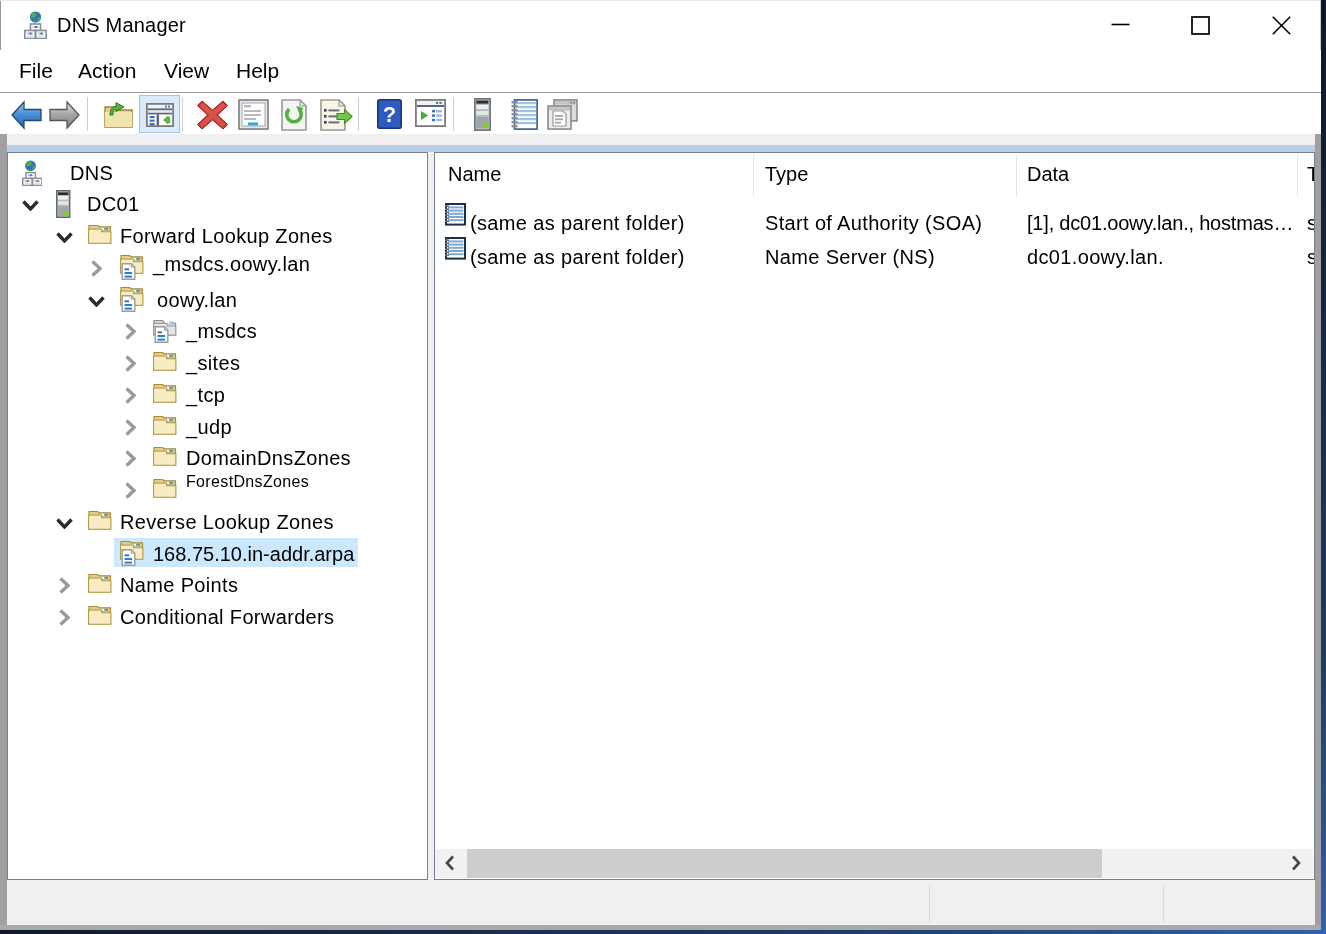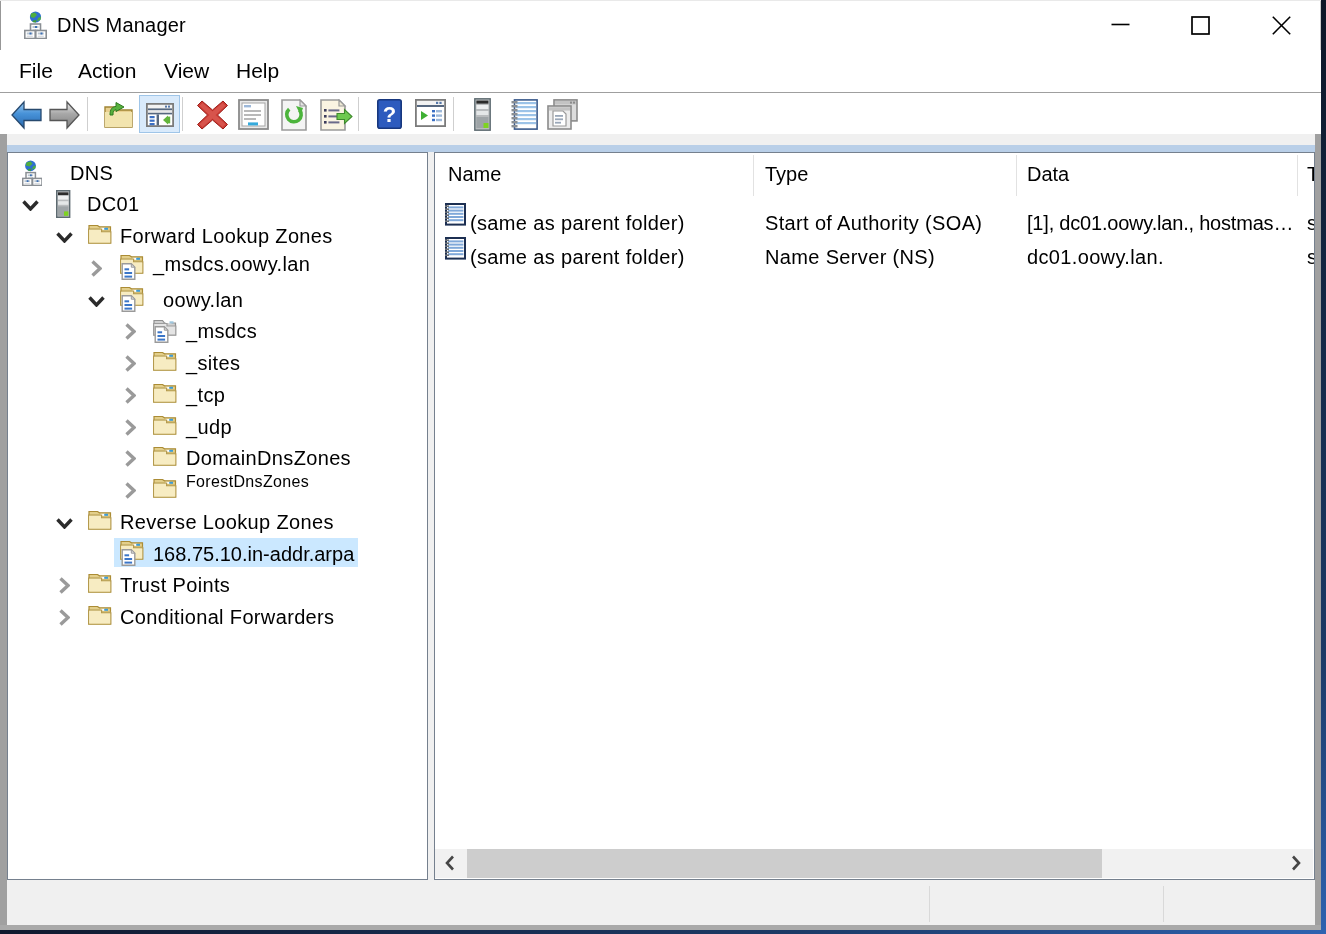--- a/index.html
+++ b/index.html
@@ -342,21 +342,21 @@
     <svg class="abs" style="left:120px;top:253.75px" width="24" height="27" viewBox="0 0 24 27">
       <use href="#zone"></use>
     </svg>
     <div class="abs" style="left:153px;top:248px;height:32px;line-height:32px;font-size:20px;letter-spacing:0.35px;white-space:nowrap">_msdcs.oowy.lan</div>
     <svg class="abs" style="left:88px;top:294.5px" width="17" height="12" viewBox="0 0 17 12">
       <path d="M1.5 2.5 L8.5 10 L15.5 2.5" fill="none" stroke="#2b2b2b" stroke-width="3.4"></path>
     </svg>
     <svg class="abs" style="left:120px;top:285.5px" width="24" height="27" viewBox="0 0 24 27">
       <use href="#zone"></use>
     </svg>
-    <div class="abs" style="left:163px;top:283.5px;height:32px;line-height:32px;font-size:20px;letter-spacing:0.35px;white-space:nowrap">oowy.lan</div>
+    <div class="abs" style="left:157px;top:283.5px;height:32px;line-height:32px;font-size:20px;letter-spacing:0.35px;white-space:nowrap">oowy.lan</div>
     <svg class="abs" style="left:124px;top:323.25px" width="12" height="17" viewBox="0 0 12 17">
       <path d="M2.5 1.5 L10 8.5 L2.5 15.5" fill="none" stroke="#9a9a9a" stroke-width="3.4"></path>
     </svg>
     <svg class="abs" style="left:153px;top:317.25px" width="24" height="27" viewBox="0 0 24 27">
       <use href="#zonegray"></use>
     </svg>
     <div class="abs" style="left:186px;top:315.25px;height:32px;line-height:32px;font-size:20px;letter-spacing:0.35px;white-space:nowrap">_msdcs</div>
     <svg class="abs" style="left:124px;top:355px" width="12" height="17" viewBox="0 0 12 17">
       <path d="M2.5 1.5 L10 8.5 L2.5 15.5" fill="none" stroke="#9a9a9a" stroke-width="3.4"></path>
     </svg>
@@ -403,21 +403,21 @@
     <svg class="abs" style="left:120px;top:539.5px" width="24" height="27" viewBox="0 0 24 27">
       <use href="#zone"></use>
     </svg>
     <div class="abs" style="left:153px;top:537.5px;height:32px;line-height:32px;font-size:20px;letter-spacing:0px;white-space:nowrap">168.75.10.in-addr.arpa</div>
     <svg class="abs" style="left:58px;top:577.25px" width="12" height="17" viewBox="0 0 12 17">
       <path d="M2.5 1.5 L10 8.5 L2.5 15.5" fill="none" stroke="#9a9a9a" stroke-width="3.4"></path>
     </svg>
     <svg class="abs" style="left:88px;top:573.25px" width="24" height="20" viewBox="0 0 24 20">
       <use href="#folder"></use>
     </svg>
-    <div class="abs" style="left:120px;top:569.25px;height:32px;line-height:32px;font-size:20px;letter-spacing:0.35px;white-space:nowrap">Trust Points</div>
+    <div class="abs" style="left:120px;top:569.25px;height:32px;line-height:32px;font-size:20px;letter-spacing:0.35px;white-space:nowrap">Name Points</div>
     <svg class="abs" style="left:58px;top:609px" width="12" height="17" viewBox="0 0 12 17">
       <path d="M2.5 1.5 L10 8.5 L2.5 15.5" fill="none" stroke="#9a9a9a" stroke-width="3.4"></path>
     </svg>
     <svg class="abs" style="left:88px;top:605px" width="24" height="20" viewBox="0 0 24 20">
       <use href="#folder"></use>
     </svg>
     <div class="abs" style="left:120px;top:601px;height:32px;line-height:32px;font-size:20px;letter-spacing:0.35px;white-space:nowrap">Conditional Forwarders</div>
   </div>
 
 <div class="abs hcol" style="left:448px">Name</div>

